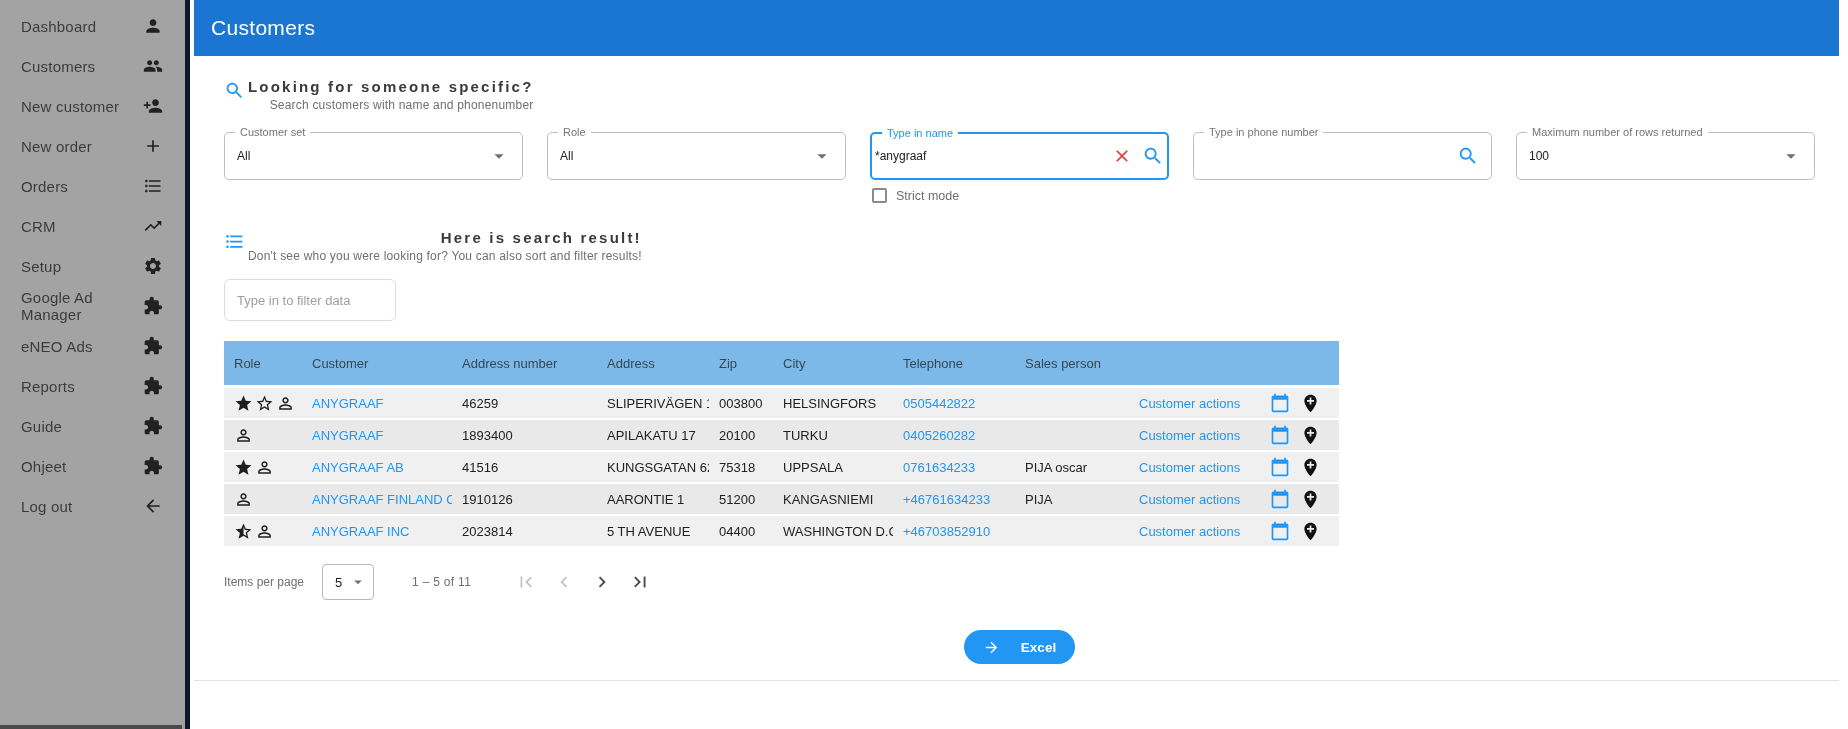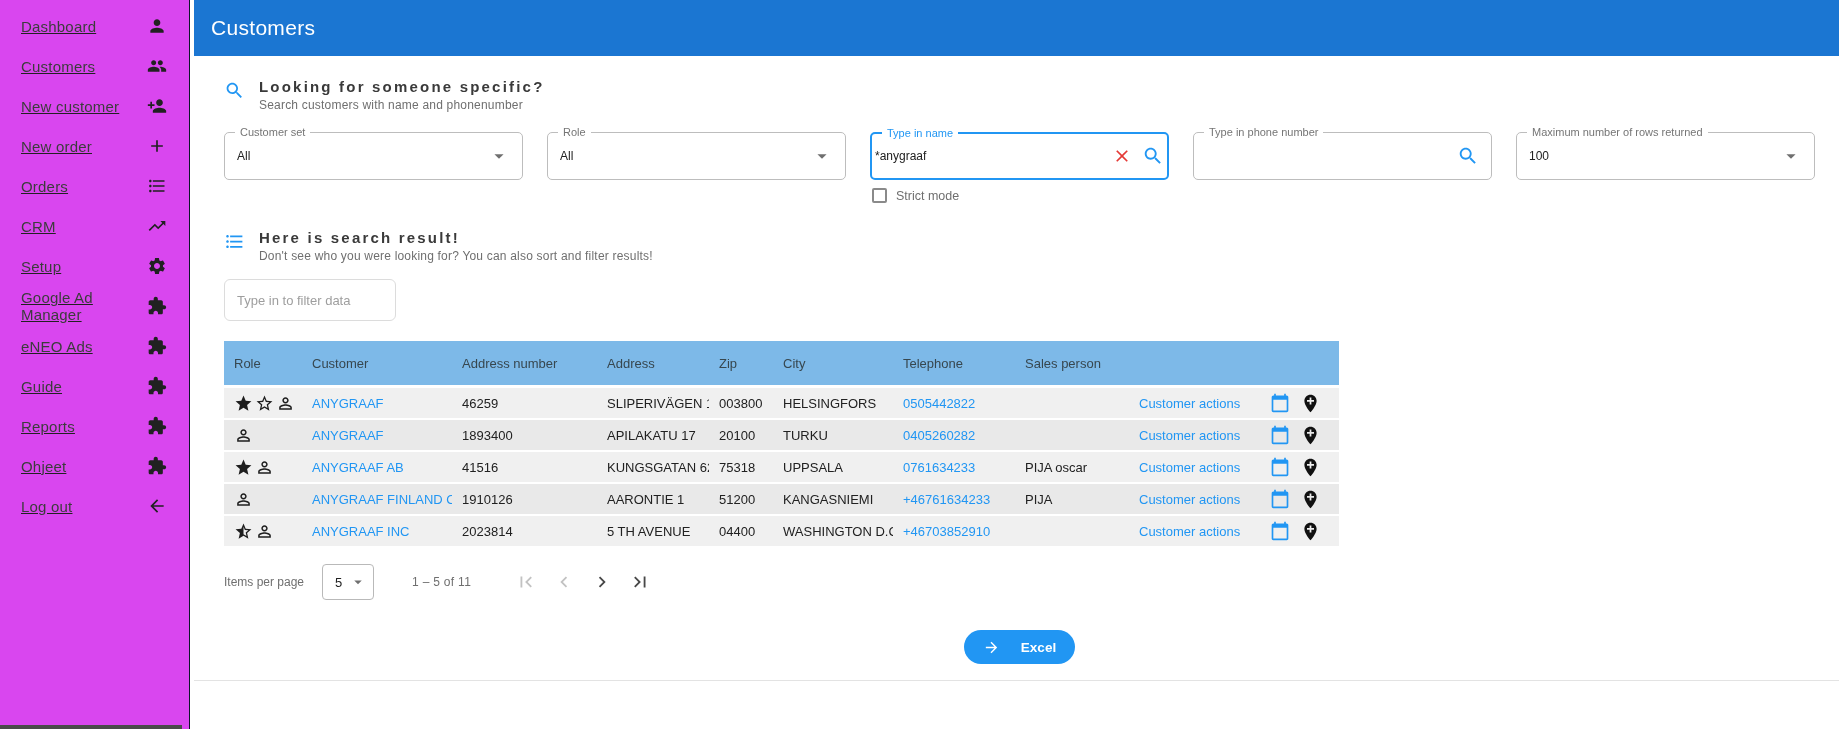--- a/index.html
+++ b/index.html
@@ -5,35 +5,35 @@
   :root{
     --primary:#1b76d2; --accent:#2196f3; --table-header:#7db9e8;
     --link:#2196f3; --red:#e53935;
   }
   *{box-sizing:border-box;margin:0;padding:0;}
   html,body{width:1848px;height:729px;overflow:hidden;background:#fff;
     font-family:"Liberation Sans","DejaVu Sans",sans-serif;color:#212121;}
   .app{display:flex;width:1848px;height:729px;}
 
   
-  .sidebar{width:190px;flex:0 0 190px;border-right:1px solid #0f172a;padding-top:6px;position:relative;background:#d946ef;text-decoration:underline;}
+  .sidebar{width:190px;flex:0 0 190px;border-right:5px solid #0f172a;padding-top:6px;position:relative;background:#a3a3a3;}
   .nav-item{display:flex;justify-content:space-between;align-items:center;height:40px;
     padding:0 22px 0 21px;cursor:pointer;}
   .nav-item .lbl{font-size:15px;color:#3c3c3c;letter-spacing:.2px;}
   .nav-item svg{width:20px;height:20px;fill:#212121;flex:0 0 20px;}
   .h-scrollbar{position:absolute;left:0;bottom:0;width:182px;height:4px;background:#4a4a4a;}
 
   
   .main{flex:1;padding-right:9px;display:flex;flex-direction:column;}
   .topbar{height:56px;background:var(--primary);margin-left:4px;display:flex;align-items:center;padding-left:17px;}
   .topbar .title{color:#fff;font-size:21px;font-weight:400;letter-spacing:.3px;}
   .content{padding:22px 24px 0 34px;}
 
   
-  .sec-head{display:flex;align-items:flex-start;gap:14px;}
+  .sec-head{display:flex;align-items:flex-start;gap:3px;text-align:right;}
   .sec-head svg{width:21px;height:21px;fill:var(--accent);margin-top:2px;}
   .sec-title{font-size:15px;font-weight:700;letter-spacing:2.2px;color:#3a3a3a;}
   .sec-sub{font-size:12px;color:#6f6f6f;margin-top:3px;letter-spacing:.2px;}
 
   
   .fields{display:flex;gap:24px;margin-top:20px;align-items:flex-start;}
   .field-col{flex:1;}
   .field{position:relative;height:48px;border:1px solid #bdbdbd;border-radius:5px;
     display:flex;align-items:center;padding:0 12px;background:#fff;}
   .field .flabel{position:absolute;top:-7px;left:10px;background:#fff;padding:0 5px;
@@ -179,27 +179,27 @@
           <use href="#i-puzzle"></use>
         </svg>
     </div>
     <div class="nav-item">
       <span class="lbl">eNEO Ads</span>
       <svg viewBox="0 0 24 24">
           <use href="#i-puzzle"></use>
         </svg>
     </div>
     <div class="nav-item">
+      <span class="lbl">Reports</span>
+      <svg viewBox="0 0 24 24">
+          <use href="#i-puzzle"></use>
+        </svg>
+    </div>
+    <div class="nav-item">
       <span class="lbl">Guide</span>
-      <svg viewBox="0 0 24 24">
-          <use href="#i-puzzle"></use>
-        </svg>
-    </div>
-    <div class="nav-item">
-      <span class="lbl">Reports</span>
       <svg viewBox="0 0 24 24">
           <use href="#i-puzzle"></use>
         </svg>
     </div>
     <div class="nav-item">
       <span class="lbl">Ohjeet</span>
       <svg viewBox="0 0 24 24">
           <use href="#i-puzzle"></use>
         </svg>
     </div>

